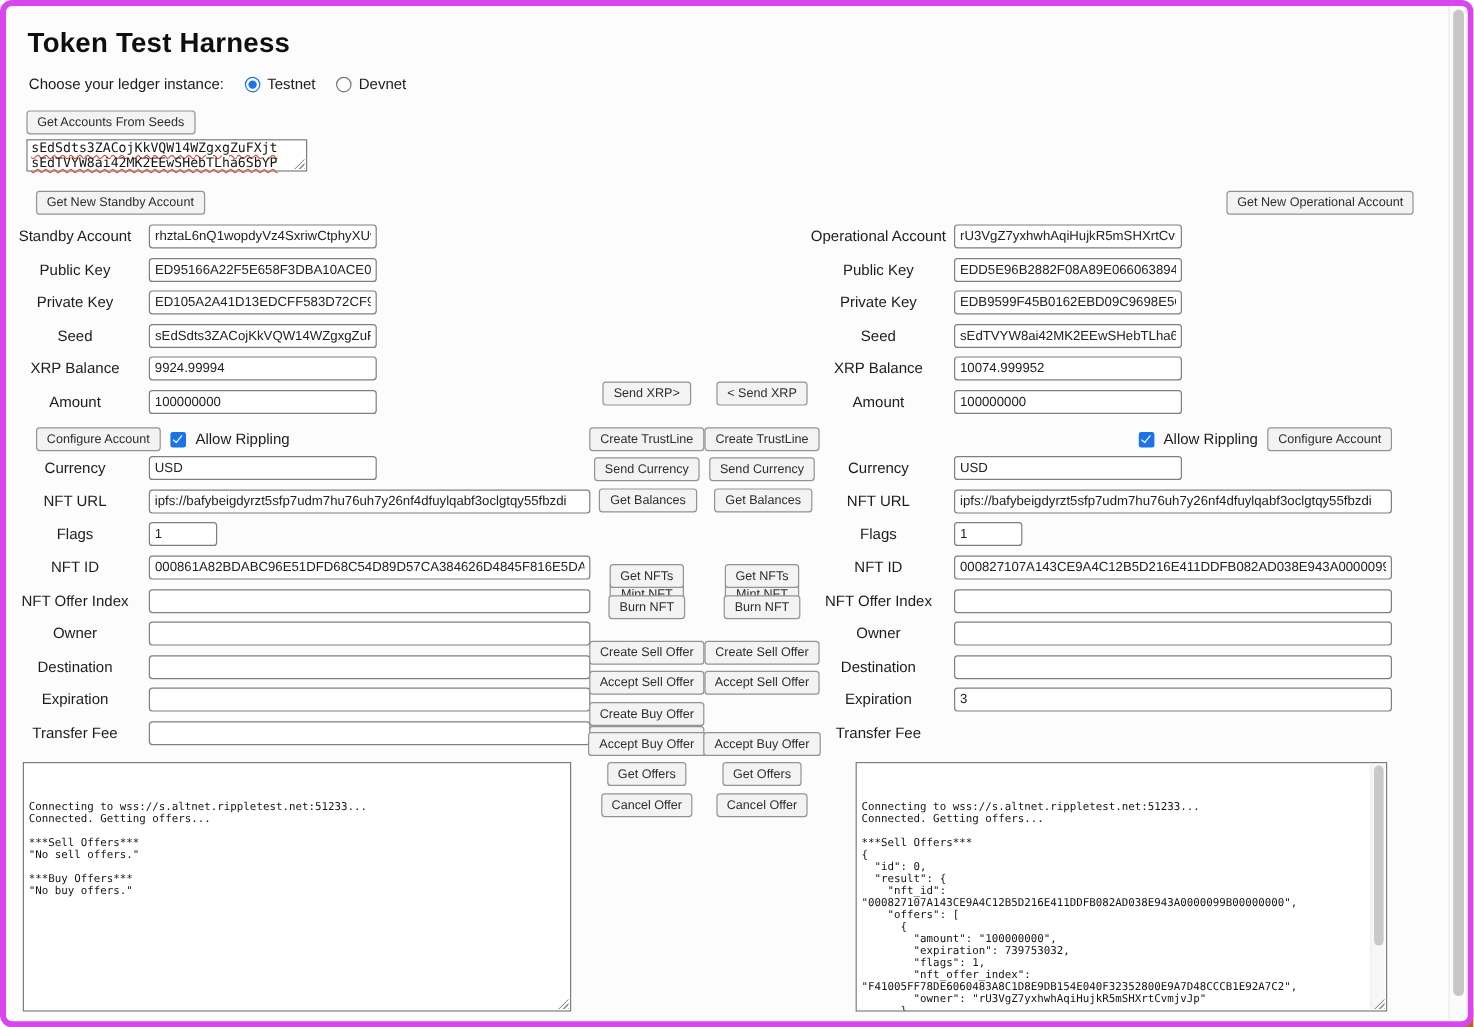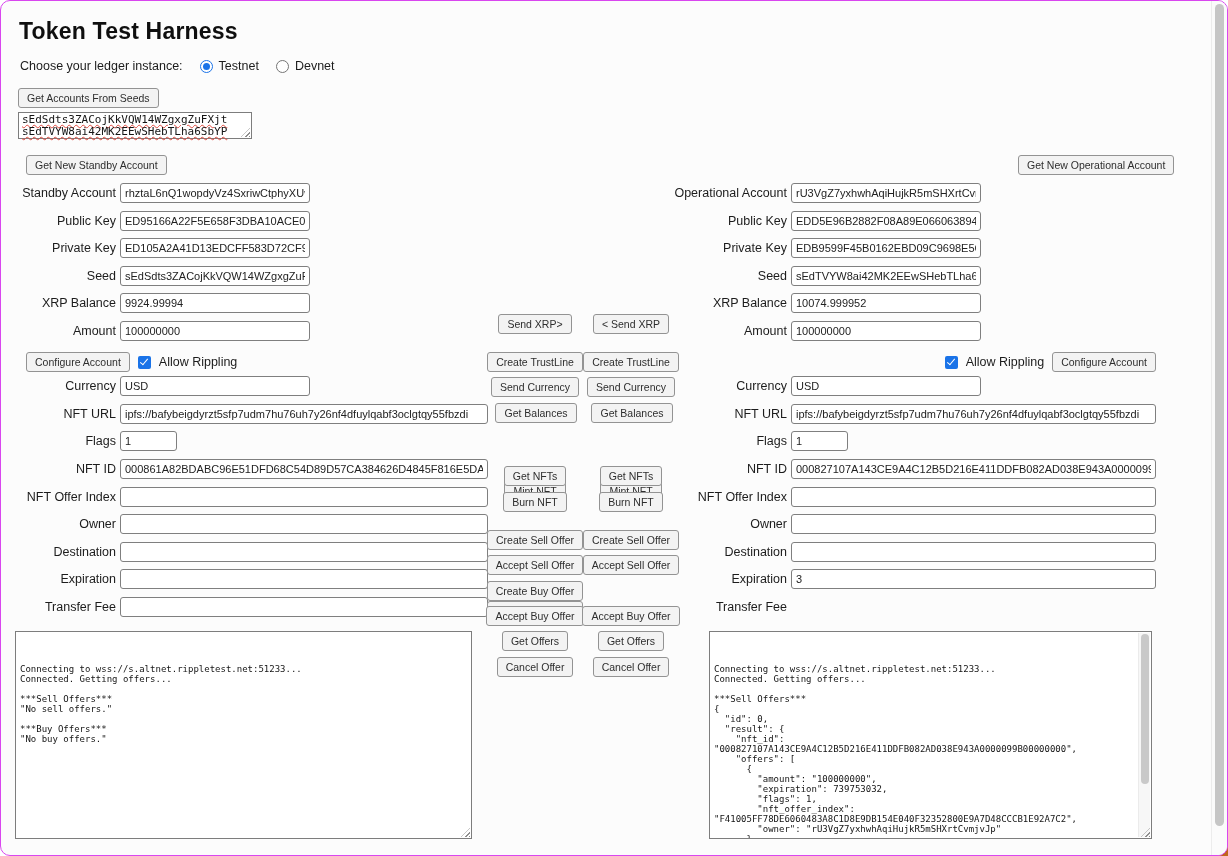--- a/index.html
+++ b/index.html
@@ -1,19 +1,19 @@
 <!DOCTYPE html>
 <html><head>
 <meta charset="utf-8">
 <style>
   html,body{margin:0;padding:0;background:#ffffff;}
   body{font-family:"Liberation Sans",sans-serif;width:1228px;height:856px;position:relative;overflow:hidden;}
   .corner-accent{position:absolute;right:0;bottom:0;width:16px;height:16px;background:#c0661c;z-index:0;}
   .frame{position:absolute;left:0;top:0;width:1228px;height:856px;box-sizing:border-box;background:#fcfcfc;
-         border:1px solid #d946ef;border-radius:10px;overflow:hidden;z-index:1;}
+         border:5px solid #d946ef;border-radius:10px;overflow:hidden;z-index:1;}
   .scroll-gutter{position:absolute;right:0;top:0;bottom:0;width:15px;background:#fbfbfb;border-left:1px solid #ececec;}
   .page-scrollbar{position:absolute;right:3px;top:3px;width:9px;height:822px;background:#c6c6c6;border-radius:5px;}
 
   .title{position:absolute;left:18px;top:17px;margin:0;font-size:23px;font-weight:700;color:#0f0f0f;letter-spacing:.2px;}
 
   .ledger-row{position:absolute;left:19px;top:57px;height:16px;display:flex;align-items:center;font-size:12.5px;color:#1c1c1c;}
   .radio{box-sizing:border-box;flex:none;width:13px;height:13px;border-radius:50%;border:1.5px solid #1a73e8;position:relative;margin-left:17px;background:#fff;}
   .radio.unchecked{border-color:#757575;}
   .radio.checked::after{content:"";position:absolute;left:2px;top:2px;right:2px;bottom:2px;border-radius:50%;background:#1a73e8;}
   .radio-label{margin-left:6px;text-align:center;}
@@ -31,21 +31,21 @@
   .seed-line{display:block;white-space:nowrap;text-decoration:underline wavy #e04a3f 1px;text-underline-offset:1px;}
 
   .resize-grip{position:absolute;right:1px;bottom:1px;width:9px;height:9px;z-index:3;
                background:repeating-linear-gradient(135deg,#8f8f8f 0 1px,transparent 1px 3px);
                clip-path:polygon(100% 0,100% 100%,0 100%);}
 
   .col{position:absolute;top:182px;width:487px;}
   .col-standby{left:0;}
   .col-operational{left:668px;}
   .frow{display:flex;height:27.6px;align-items:flex-start;}
-  .flabel{flex:none;width:115px;text-align:right;padding-right:4px;font-size:12.5px;color:#1c1c1c;line-height:20px;white-space:nowrap;}
+  .flabel{flex:none;width:115px;text-align:center;padding-right:4px;font-size:12.5px;color:#1c1c1c;line-height:20px;white-space:nowrap;}
   .col-operational .flabel{width:118px;}
   .finput{box-sizing:border-box;height:20px;border:1px solid #7f7f7f;border-radius:3px;background:#fff;margin:0;
           font-family:"Liberation Sans",sans-serif;font-size:11px;color:#222;padding:0 4px;}
   .w-short{width:190px;}
   .w-long{width:368px;}
   .w-tiny{width:57px;}
   .col-operational .w-long{width:366px;}
 
   .cfg-row{display:flex;height:27.6px;align-items:center;}
   .cfg-left{padding-left:25px;}

